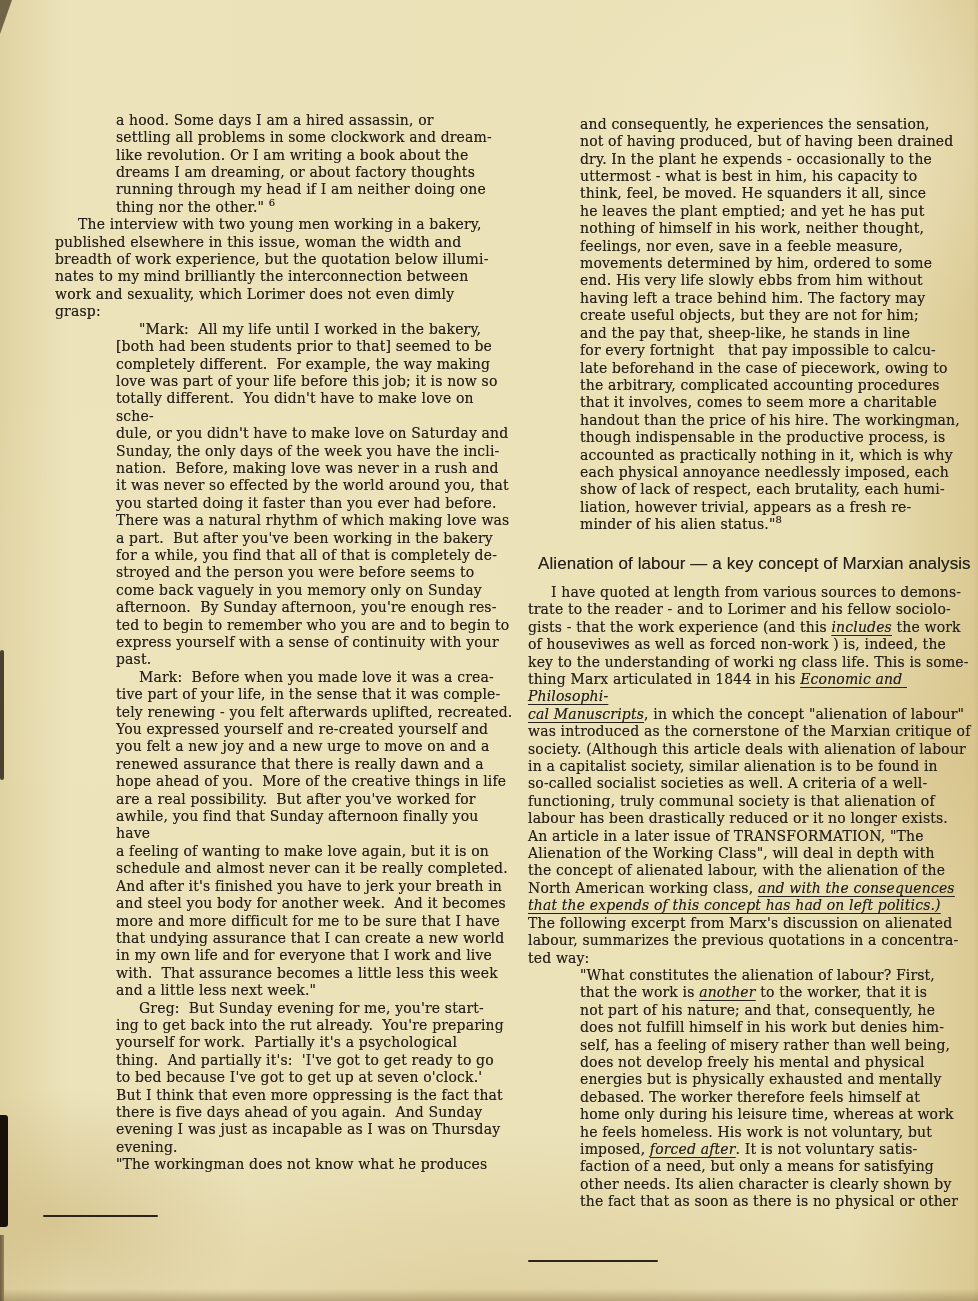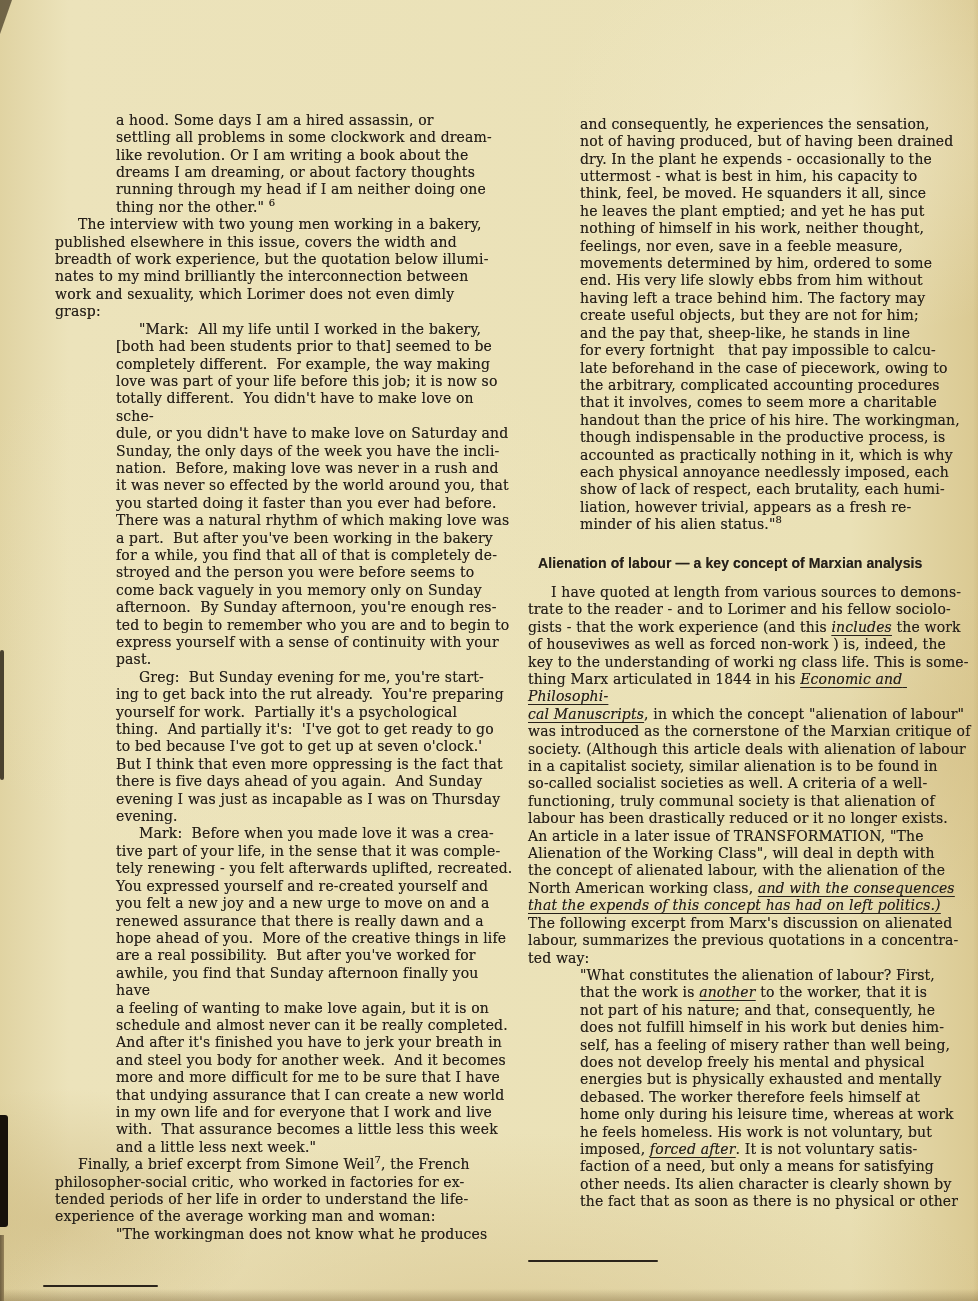--- a/index.html
+++ b/index.html
@@ -28,22 +28,22 @@
     letter-spacing:.15px;
     text-shadow:0 0 .4px rgba(38,32,26,.55);
   }
   .col-left{left:55px;top:77px;width:458px;}
   .col-right{left:528px;top:81px;width:444px;}
   .block{margin:0;}
   .col-left .block.quote{margin-left:61px;}
   .col-right .block.quote{margin-left:52px;}
   .block.heading{
     font-family:"Liberation Sans",sans-serif;
-    font-weight:bold;
-    font-size:14px;
+    font-weight:normal;
+    font-size:17px;
     letter-spacing:.1px;
     margin:21px 0 12px 10px;
     white-space:normal;
   }
   u{text-decoration-thickness:1.4px;text-underline-offset:2.5px;font-style:italic;}
   sup{font-size:10px;line-height:0;}
   .footnote-rule{height:2px;background:#2b241b;border-radius:1px;}
   .col-left .footnote-rule{width:115px;margin:7px 0 5px -12px;}
   .col-right .footnote-rule{width:130px;margin:15px 0 5px 0;}
   
@@ -65,21 +65,21 @@
 
 <div class="page">
 
   <div class="col col-left">
     <div><div class="block quote">a hood. Some days I am a hired assassin, or
 settling all problems in some clockwork and dream-
 like revolution. Or I am writing a book about the
 dreams I am dreaming, or about factory thoughts
 running through my head if I am neither doing one
 thing nor the other." <sup>6</sup></div><div class="block para">     The interview with two young men working in a bakery,
-published elsewhere in this issue, covers the width and
+published elsewhere in this issue, woman the width and
 breadth of work experience, but the quotation below illumi-
 nates to my mind brilliantly the interconnection between
 work and sexuality, which Lorimer does not even dimly
 grasp:</div><div class="block quote">     "Mark:  All my life until I worked in the bakery,
 [both had been students prior to that] seemed to be
 completely different.  For example, the way making
 love was part of your life before this job; it is now so
 totally different.  You didn't have to make love on sche-
 dule, or you didn't have to make love on Saturday and
 Sunday, the only days of the week you have the incli-
@@ -87,49 +87,46 @@
 it was never so effected by the world around you, that
 you started doing it faster than you ever had before.
 There was a natural rhythm of which making love was
 a part.  But after you've been working in the bakery
 for a while, you find that all of that is completely de-
 stroyed and the person you were before seems to
 come back vaguely in you memory only on Sunday
 afternoon.  By Sunday afternoon, you're enough res-
 ted to begin to remember who you are and to begin to
 express yourself with a sense of continuity with your
-past.</div><div class="block quote">     Greg:  But Sunday evening for me, you're start-
-ing to get back into the rut already.  You're preparing
-yourself for work.  Partially it's a psychological
-thing.  And partially it's:  'I've got to get ready to go
-to bed because I've got to get up at seven o'clock.'
-But I think that even more oppressing is the fact that
-there is five days ahead of you again.  And Sunday
-evening I was just as incapable as I was on Thursday
-evening.</div><div class="block quote">     Mark:  Before when you made love it was a crea-
+past.</div><div class="block quote">     Mark:  Before when you made love it was a crea-
 tive part of your life, in the sense that it was comple-
 tely renewing - you felt afterwards uplifted, recreated.
 You expressed yourself and re-created yourself and
 you felt a new joy and a new urge to move on and a
 renewed assurance that there is really dawn and a
 hope ahead of you.  More of the creative things in life
 are a real possibility.  But after you've worked for
 awhile, you find that Sunday afternoon finally you have
 a feeling of wanting to make love again, but it is on
 schedule and almost never can it be really completed.
 And after it's finished you have to jerk your breath in
 and steel you body for another week.  And it becomes
 more and more difficult for me to be sure that I have
 that undying assurance that I can create a new world
 in my own life and for everyone that I work and live
 with.  That assurance becomes a little less this week
-and a little less next week."</div><div class="block para">     Finally, a brief excerpt from Simone Weil<sup>7</sup>, the French
-philosopher-social critic, who worked in factories for ex-
-tended periods of her life in order to understand the life-
-experience of the average working man and woman:</div><div class="block quote">"The workingman does not know what he produces</div></div>
+and a little less next week."</div><div class="block quote">     Greg:  But Sunday evening for me, you're start-
+ing to get back into the rut already.  You're preparing
+yourself for work.  Partially it's a psychological
+thing.  And partially it's:  'I've got to get ready to go
+to bed because I've got to get up at seven o'clock.'
+But I think that even more oppressing is the fact that
+there is five days ahead of you again.  And Sunday
+evening I was just as incapable as I was on Thursday
+evening.</div><div class="block quote">"The workingman does not know what he produces</div></div>
     <div class="footnote-rule"></div>
     
     
   </div>
 
   <div class="col col-right">
     <div><div class="block quote">and consequently, he experiences the sensation,
 not of having produced, but of having been drained
 dry. In the plant he expends - occasionally to the
 uttermost - what is best in him, his capacity to

